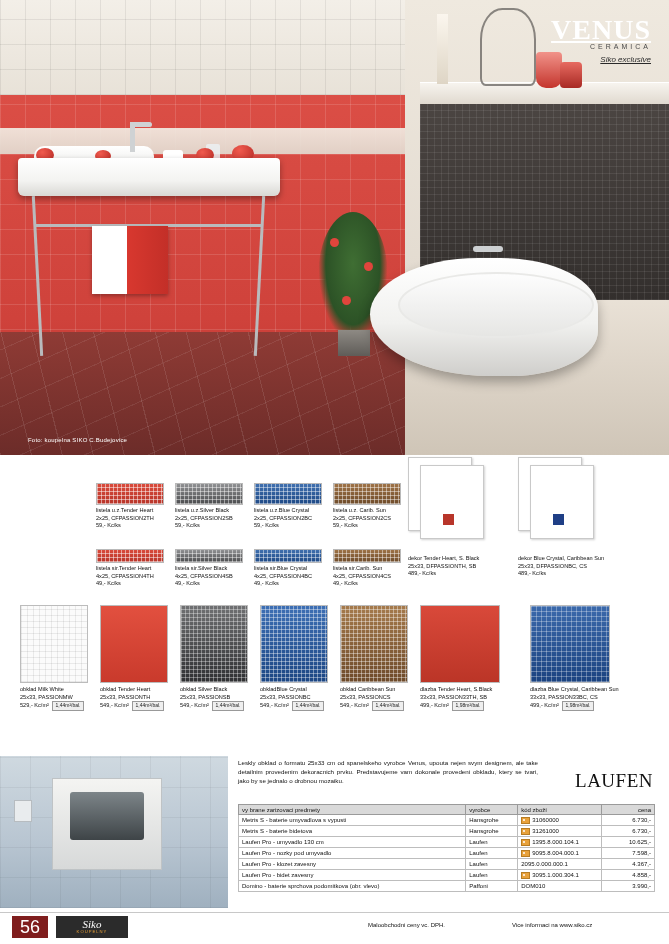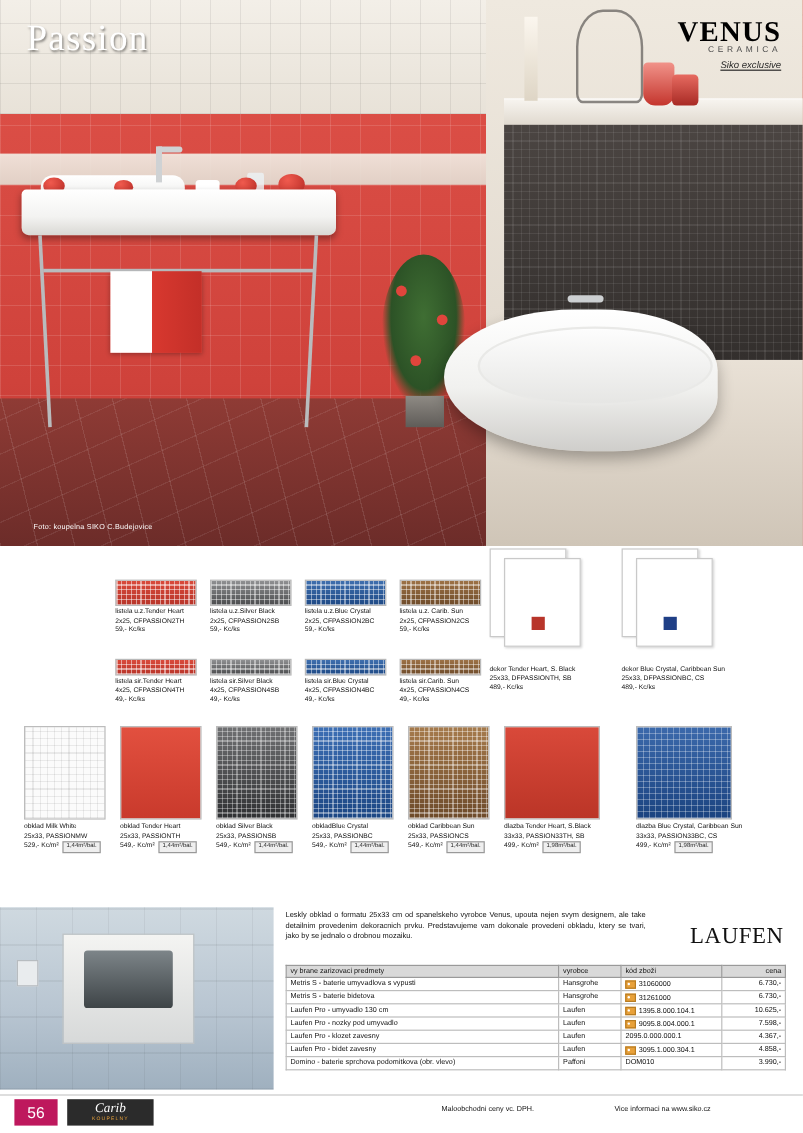--- a/index.html
+++ b/index.html
@@ -137,21 +137,21 @@
   }
   .photo-credit {
     position:absolute; left:28px; top:437px;
     font-size:6px; color:#ffffff; letter-spacing:.2px;
   }
   .venus-logo {
     position:absolute; right:18px; top:14px; text-align:right;
   }
   .venus-logo .v-main {
     font-family:"Liberation Serif", serif;
-    font-size:24px; font-weight:bold; color:#000000; letter-spacing:1px;
+    font-size:28px; font-weight:bold; color:#ffffff; letter-spacing:1px;text-decoration:underline;
   }
   .venus-logo .v-sub {
     font-size:7px; color:#4a4a4a; letter-spacing:3px; margin-top:-3px;
   }
   .venus-logo .v-sub2 {
     font-size:8px; color:#2a2a2a; margin-top:5px; font-style:italic;text-decoration:underline;
   }
 
   
   .samples { position:absolute; left:0; top:455px; width:669px; height:300px; background:#fff; }
@@ -263,21 +263,21 @@
     position:relative;
   }
   .tag-icon:after {
     content:""; position:absolute; left:1px; top:1px; width:2px; height:2px;
     background:#fff; border-radius:50%;
   }
 
   .footer-bar { position:absolute; left:0; top:160px; width:669px; height:28px; }
   .page-num-box {
     position:absolute; left:12px; top:0; width:36px; height:22px;
-    background:#be185d; color:#fff; font-size:13px;
+    background:#7f1d1d; color:#fff; font-size:18px;
     display:flex; align-items:center; justify-content:center;
   }
   .siko-logo {
     position:absolute; left:56px; top:0; width:72px; height:22px;
     background:#2b2b2b; color:#fff; display:flex; flex-direction:column;
     align-items:center; justify-content:center; line-height:1;
   }
   .siko-logo .s1 { font-family:"Liberation Serif", serif; font-size:11px; font-style:italic; }
   .siko-logo .s2 { font-size:4.2px; letter-spacing:1px; color:#e8a13a; }
   .footer-note { position:absolute; left:368px; top:6px; font-size:6px; color:#111; }
@@ -321,21 +321,20 @@
   <div class="plant"></div>
   <div class="plant-pot"></div>
   <div class="plant-flower" style="left:330px; top:238px;"></div>
   <div class="plant-flower" style="left:364px; top:262px;"></div>
   <div class="plant-flower" style="left:342px; top:296px;"></div>
 
   <div class="wc-tap"></div>
   <div class="wc-bowl"></div>
   <div class="wc-seat"></div>
 
-  <div class="passion-title">Passion</div>
   <div class="photo-credit">Foto: koupelna SIKO C.Budejovice</div>
 
   <div class="venus-logo">
     <div class="v-main">VENUS</div>
     <div class="v-sub">CERAMICA</div>
     <div class="v-sub2">Siko exclusive</div>
   </div>
 </div>
 
 <div class="samples">
@@ -565,19 +564,19 @@
         <td><span>DOM010</span></td>
         <td class="price-col">3.990,-</td>
       </tr>
     </tbody>
   </table>
 
   <div class="footer-bar">
     <div class="footer-rule"></div>
     <div class="page-num-box">56</div>
     <div class="siko-logo">
-      <div class="s1">Carib</div>
+      <div class="s1">Siko</div>
       <div class="s2">KOUPELNY</div>
     </div>
     <div class="footer-note">Maloobchodni ceny vc. DPH.</div>
     <div class="footer-note2">Vice informaci na www.siko.cz</div>
   </div>
 </div>
 
 </body></html>

